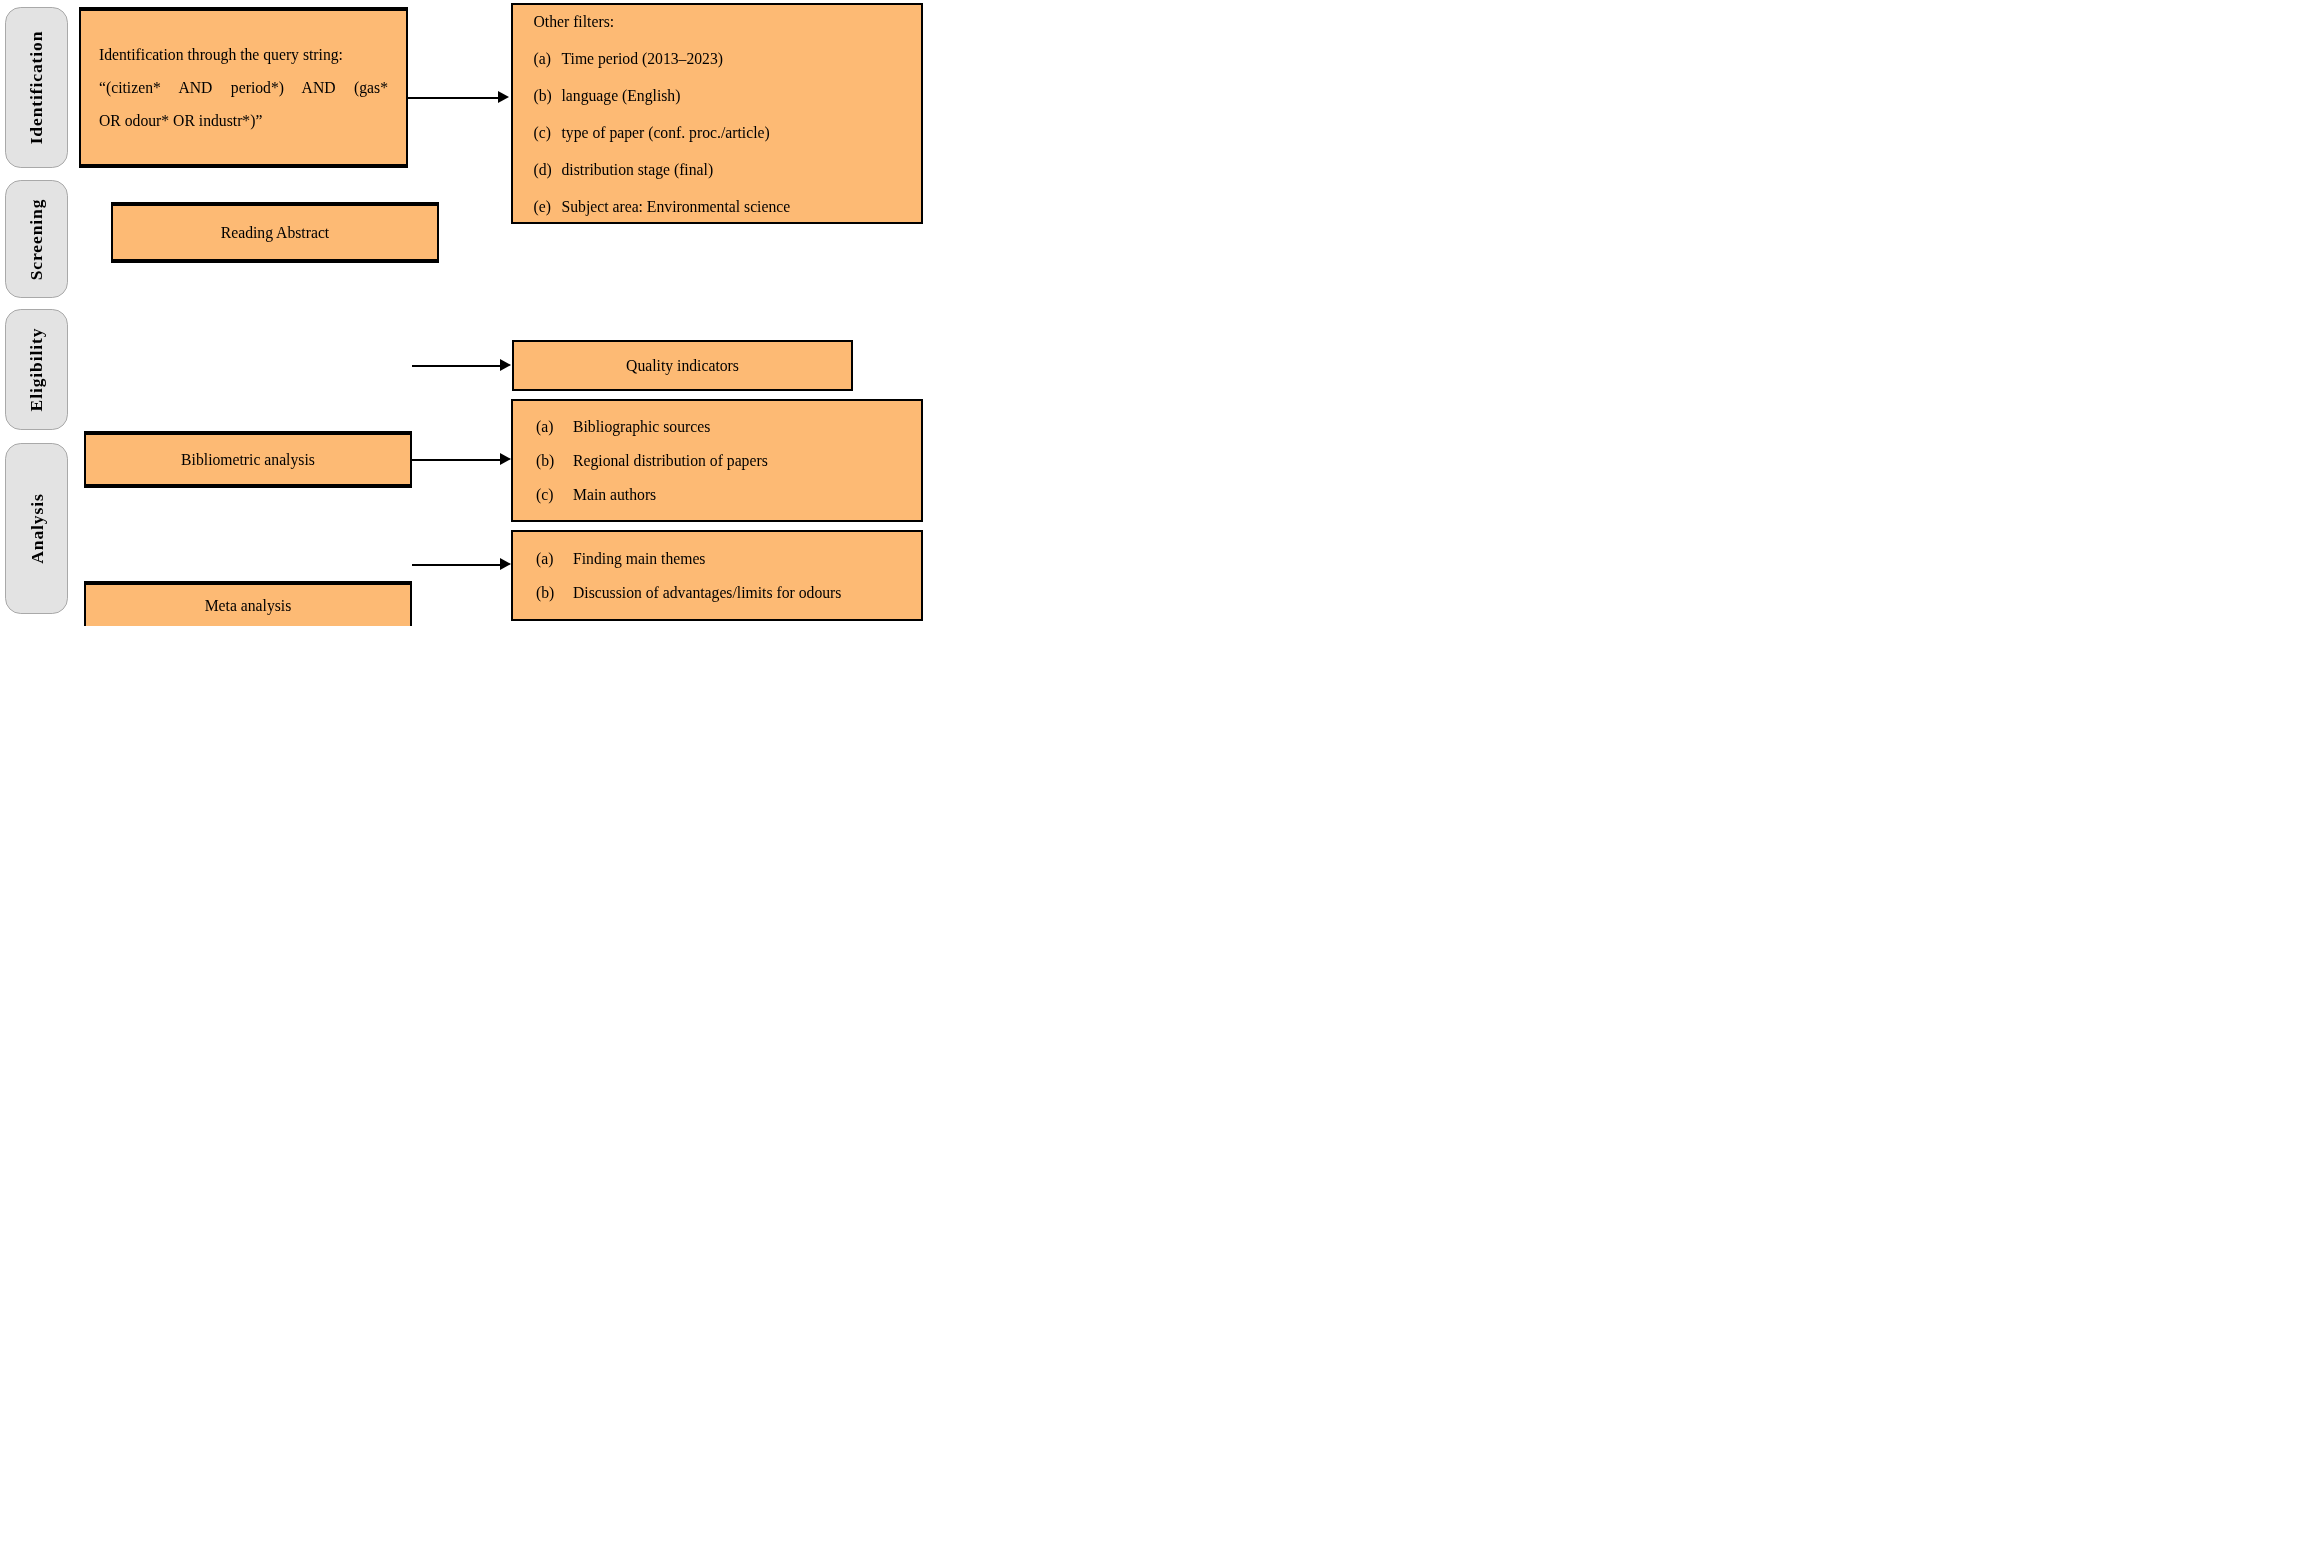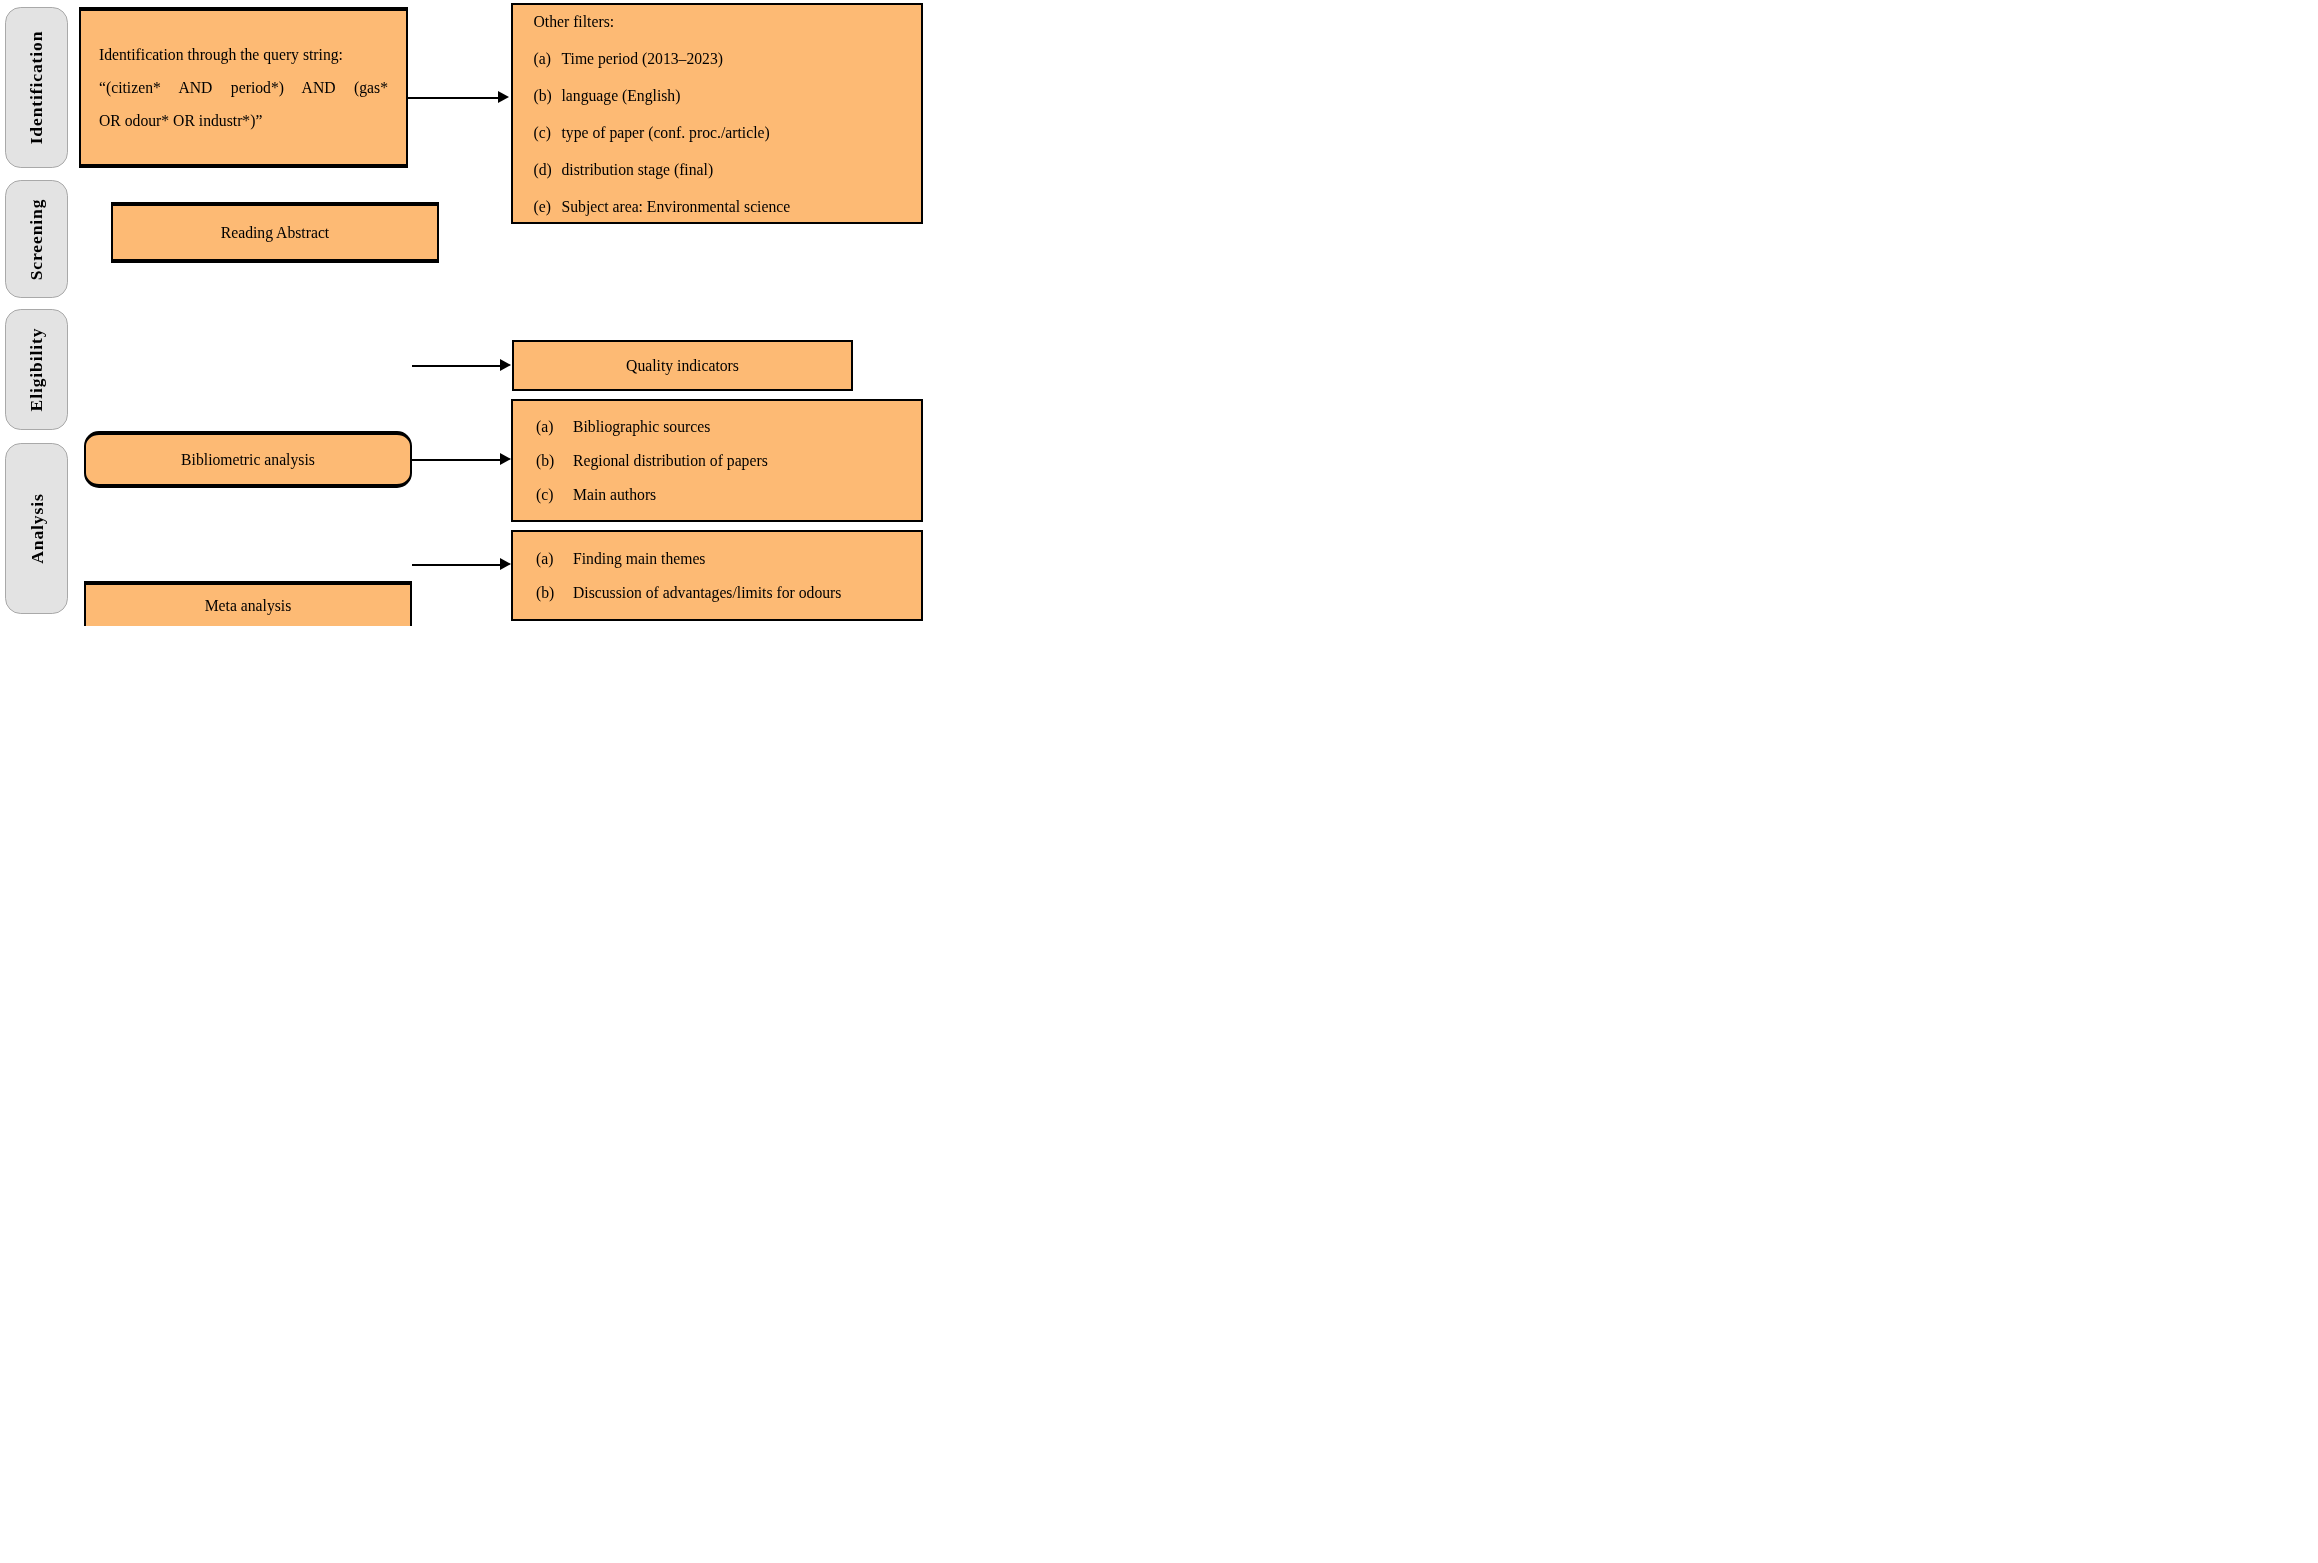--- a/index.html
+++ b/index.html
@@ -87,21 +87,21 @@
     <div class="qline">Identification through the query string:</div>
     <div class="qline justify">“(citizen* AND period*) AND (gas*</div>
     <div class="qline">OR odour* OR industr*)”</div>
   </div>
 
   <div class="box hthick" style="left:79px;top:202px;width:328px;height:61px;margin-left:32px;">
     <span>Reading Abstract</span>
   </div>
 
 
-  <div class="box hthick" style="left:84px;top:431px;width:328px;height:57px;border-radius:15px;">
+  <div class="box hthick" style="left:84px;top:431px;width:328px;height:57px;">
     <span>Bibliometric analysis</span>
   </div>
 
   <div class="box hthick" style="left:84px;top:545px;width:328px;height:49px;margin-top:36px;">
     <span>Meta analysis</span>
   </div>
 
   <div class="box listbox filtersbox" style="left:511px;top:3px;width:412px;height:221px;">
     <div class="title">Other filters:</div>
     <div class="row">

